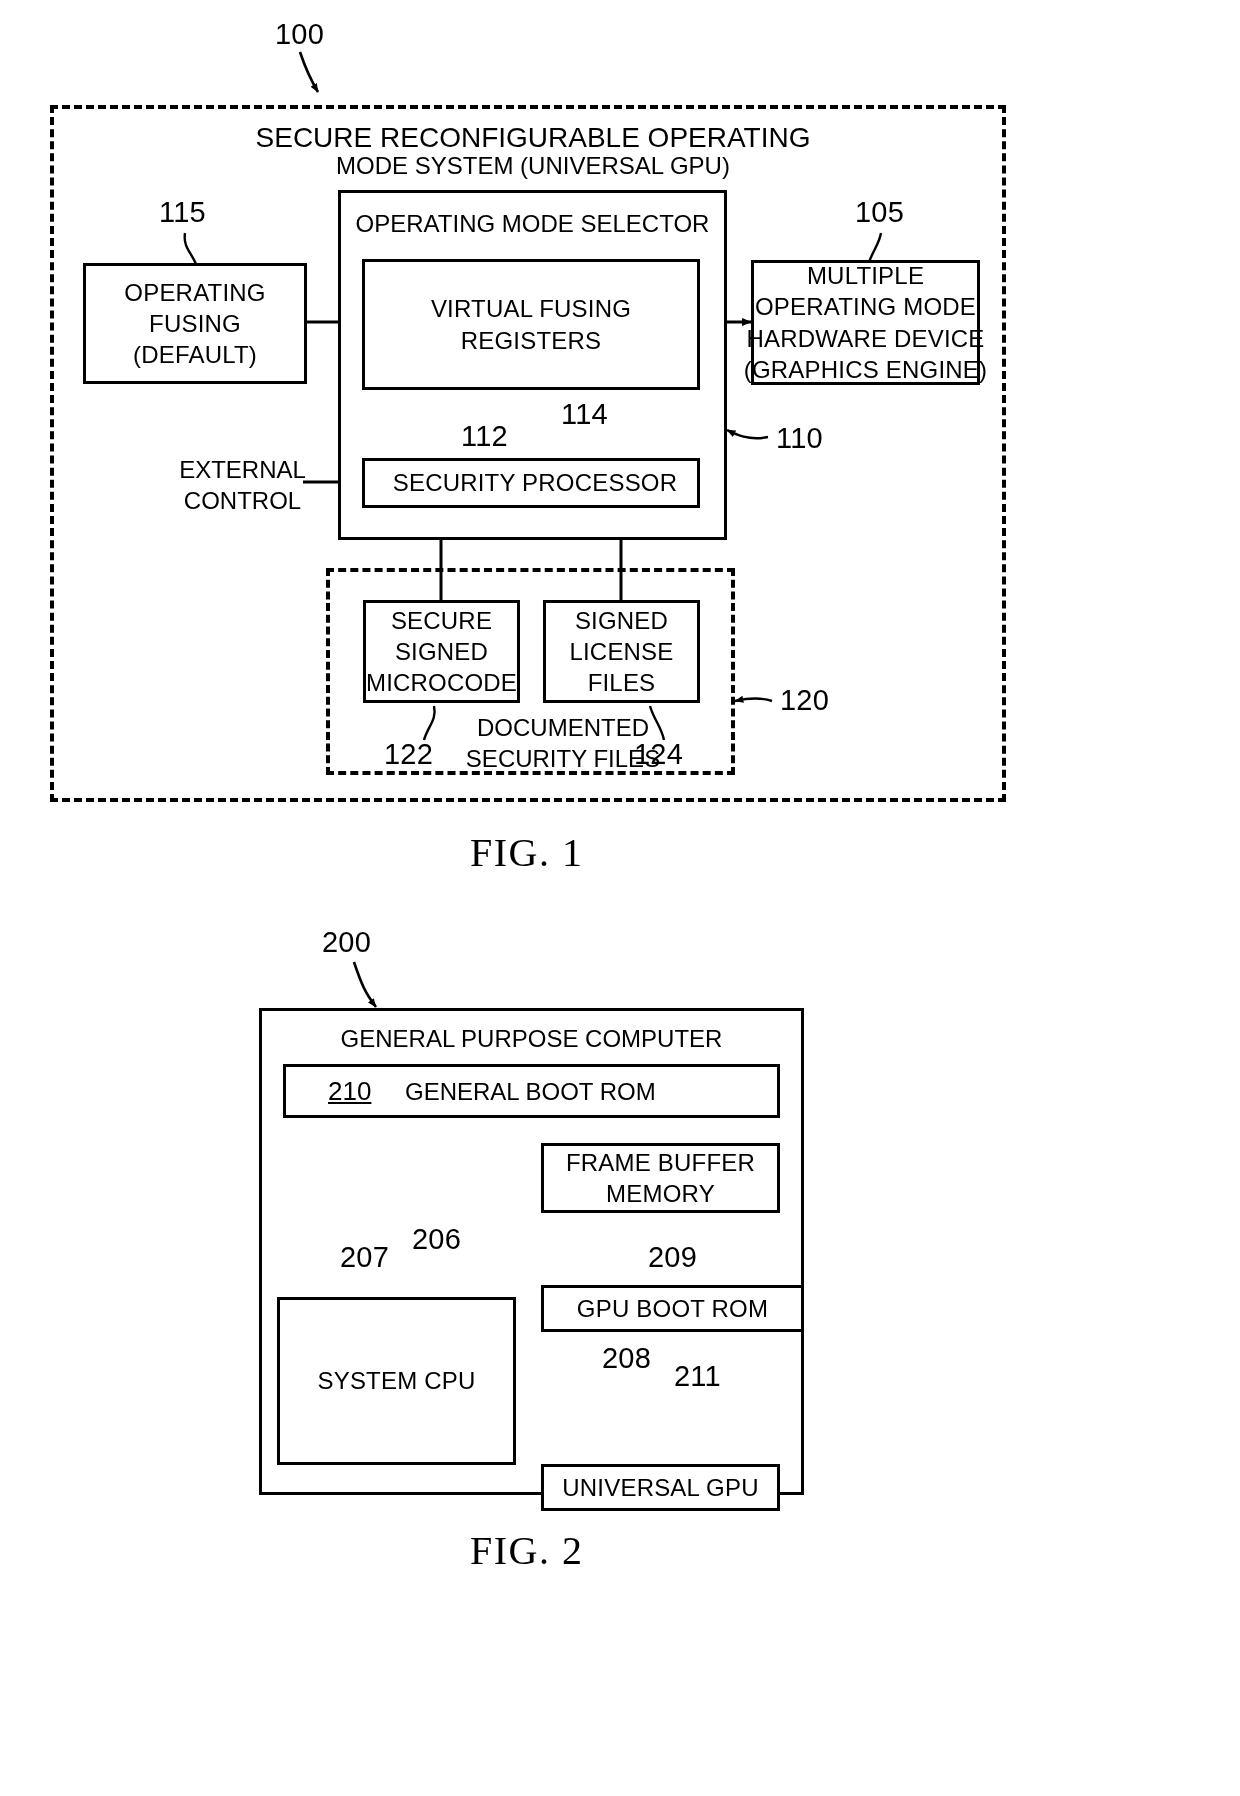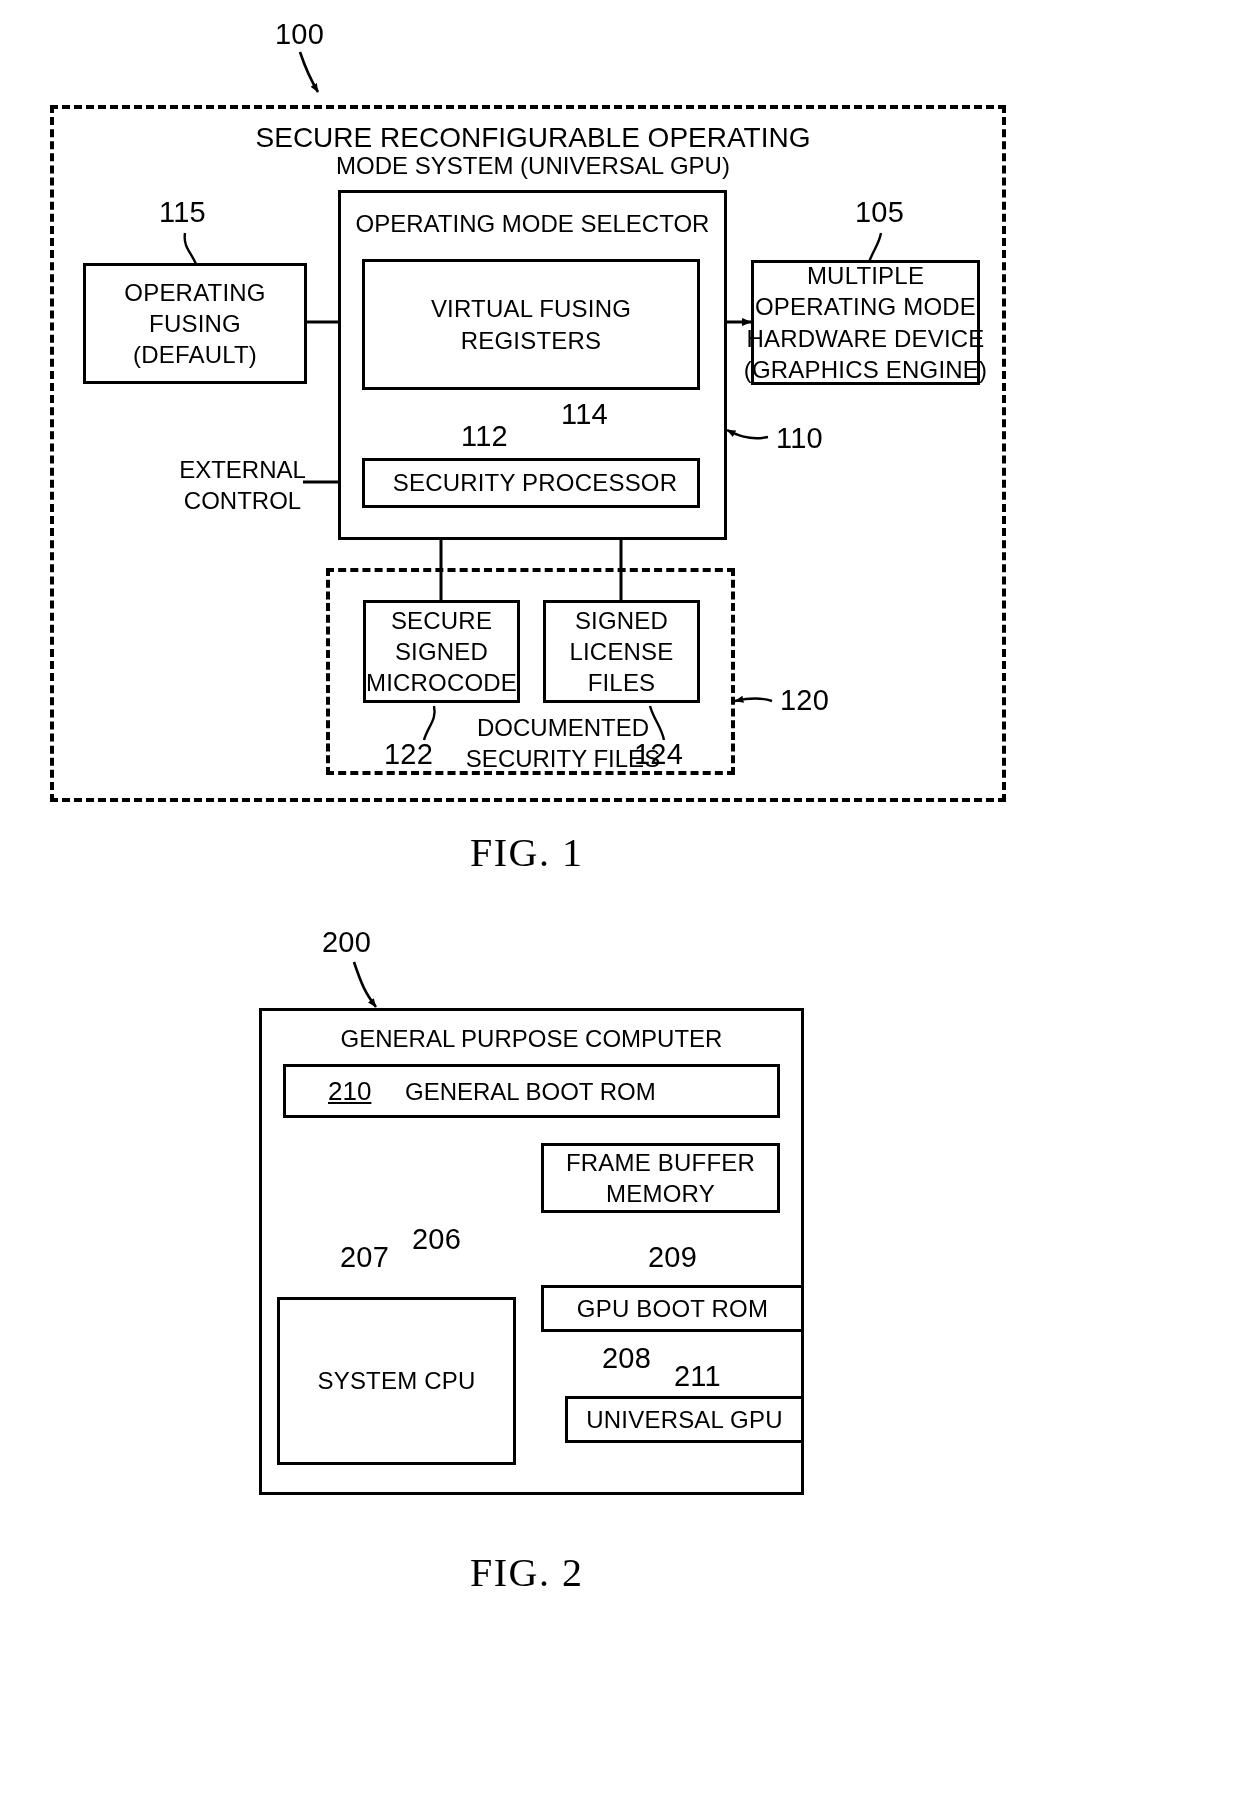--- a/index.html
+++ b/index.html
@@ -203,17 +203,17 @@
   <div class="refnum" style="left:412px; top:1223px;">206</div>
   <div class="refnum" style="left:648px; top:1241px;">209</div>
 
   <div class="abox boxtext" style="left:277px; top:1285px; width:239px; height:168px;margin-top:12px;">SYSTEM CPU</div>
 
   <div class="abox boxtext" style="left:541px; top:1285px; width:263px; height:47px;">GPU BOOT ROM</div>
 
   <div class="refnum" style="left:602px; top:1342px;">208</div>
   <div class="refnum" style="left:674px; top:1360px;">211</div>
 
-  <div class="abox boxtext" style="left:541px; top:1396px; width:239px; height:47px;margin-left:24px;">UNIVERSAL GPU</div>
-
-  <div class="figtitle" style="left:470px; top:1527px;margin-top:22px;">FIG. 2</div>
+  <div class="abox boxtext" style="left:541px; top:1464px; width:239px; height:47px;">UNIVERSAL GPU</div>
+
+  <div class="figtitle" style="left:470px; top:1527px;">FIG. 2</div>
 
 </div>
 
 </body></html>

